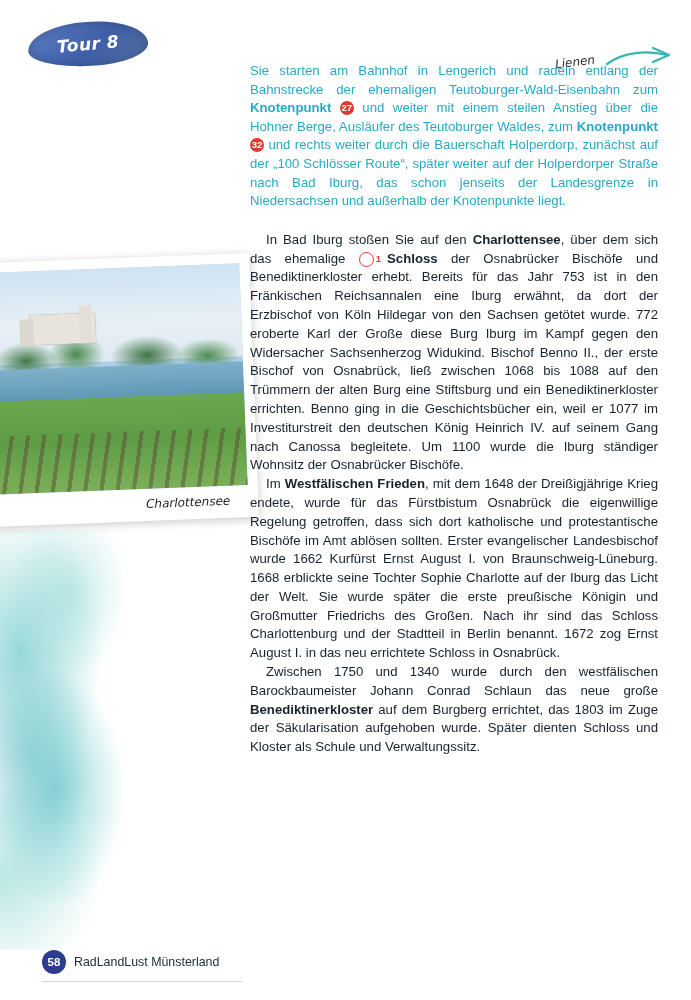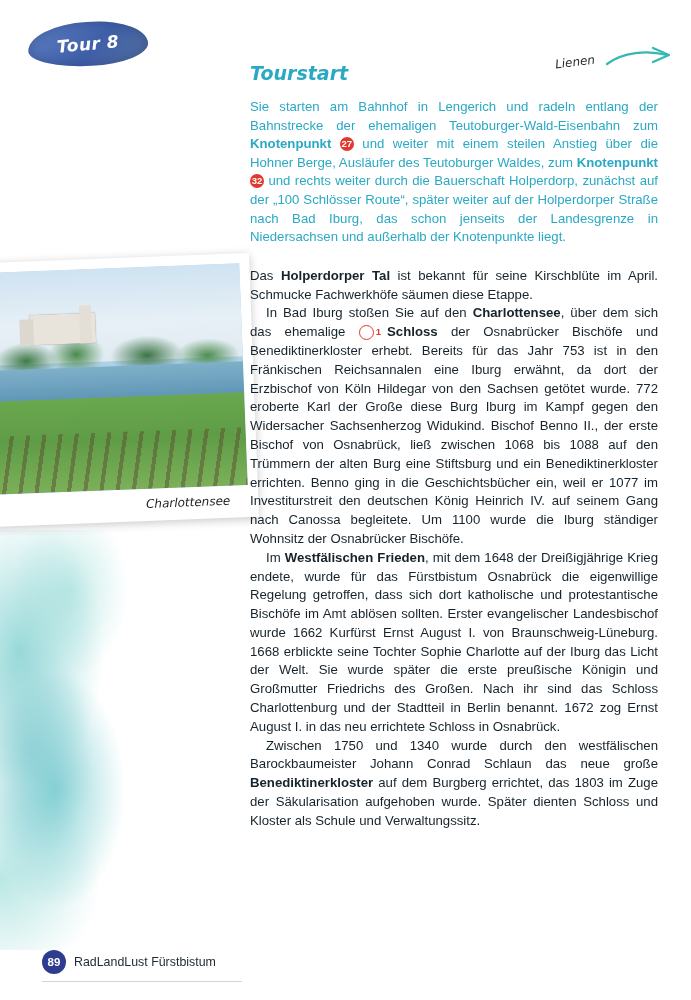--- a/index.html
+++ b/index.html
@@ -271,34 +271,32 @@
     <div class="castle"></div>
     <div class="lake"></div>
     <div class="meadow"></div>
     <div class="rows"></div>
   </div>
   <div class="photo-caption">Charlottensee</div>
 </div>
 
 <div class="column">
 
-  <h1 class="tourstart-title">Tourstart</h1>
 
   <p class="intro"><span>Sie starten am Bahnhof in Lengerich und radeln entlang der Bahnstrecke der ehemaligen Teutoburger-Wald-Eisenbahn zum </span><b>Knotenpunkt</b> <span class="marker">27</span><span> und weiter mit einem steilen Anstieg über die Hohner Berge, Ausläufer des Teutoburger Waldes, zum </span><b>Knotenpunkt</b> <span class="marker">32</span><span> und rechts weiter durch die Bauerschaft Holperdorp, zunächst auf der „100 Schlösser Route“, später weiter auf der Holperdorper Straße nach Bad Iburg, das schon jenseits der Landesgrenze in Niedersachsen und außerhalb der Knotenpunkte liegt.</span></p>
 
   <div class="body-text">
 
-    <p class="first"><span>Das </span><b>Holperdorper Tal</b><span> ist bekannt für seine Kirschblüte im April. Schmucke Fachwerkhöfe säumen diese Etappe.</span></p>
 
     <p><span>In Bad Iburg stoßen Sie auf den </span><b>Charlottensee</b><span>, über dem sich das ehemalige </span><span class="marker-outline">1</span> <b>Schloss</b><span> der Osnabrücker Bischöfe und Benediktinerkloster erhebt. Bereits für das Jahr 753 ist in den Fränkischen Reichsannalen eine Iburg erwähnt, da dort der Erzbischof von Köln Hildegar von den Sachsen getötet wurde. 772 eroberte Karl der Große diese Burg Iburg im Kampf gegen den Widersacher Sachsenherzog Widukind. Bischof Benno II., der erste Bischof von Osnabrück, ließ zwischen 1068 bis 1088 auf den Trümmern der alten Burg eine Stiftsburg und ein Benediktinerkloster errichten. Benno ging in die Geschichtsbücher ein, weil er 1077 im Investiturstreit den deutschen König Heinrich IV. auf seinem Gang nach Canossa begleitete. Um 1100 wurde die Iburg ständiger Wohnsitz der Osnabrücker Bischöfe.</span></p>
 
     <p><span>Im </span><b>Westfälischen Frieden</b><span>, mit dem 1648 der Dreißigjährige Krieg endete, wurde für das Fürstbistum Osnabrück die eigenwillige Regelung getroffen, dass sich dort katholische und protestantische Bischöfe im Amt ablösen sollten. Erster evangelischer Landesbischof wurde 1662 Kurfürst Ernst August I. von Braunschweig-Lüneburg. 1668 erblickte seine Tochter Sophie Charlotte auf der Iburg das Licht der Welt. Sie wurde später die erste preußische Königin und Großmutter Friedrichs des Großen. Nach ihr sind das Schloss Charlottenburg und der Stadtteil in Berlin benannt. 1672 zog Ernst August I. in das neu errichtete Schloss in Osnabrück.</span></p>
 
     <p><span>Zwischen 1750 und 1340 wurde durch den westfälischen Barockbaumeister Johann Conrad Schlaun das neue große </span><b>Benediktinerkloster</b><span> auf dem Burgberg errichtet, das 1803 im Zuge der Säkularisation aufgehoben wurde. Später dienten Schloss und Kloster als Schule und Verwaltungssitz.</span></p>
 
   </div>
 </div>
 
 <div class="footer-rule"></div>
 <div class="footer">
-  <div class="page-number">89</div>
-  <div class="footer-brand"><span class="strong">RadLandLust</span><span> Fürstbistum</span></div>
+  <div class="page-number">58</div>
+  <div class="footer-brand"><span class="strong">RadLandLust</span><span> Münsterland</span></div>
 </div>
 
 </body></html>

